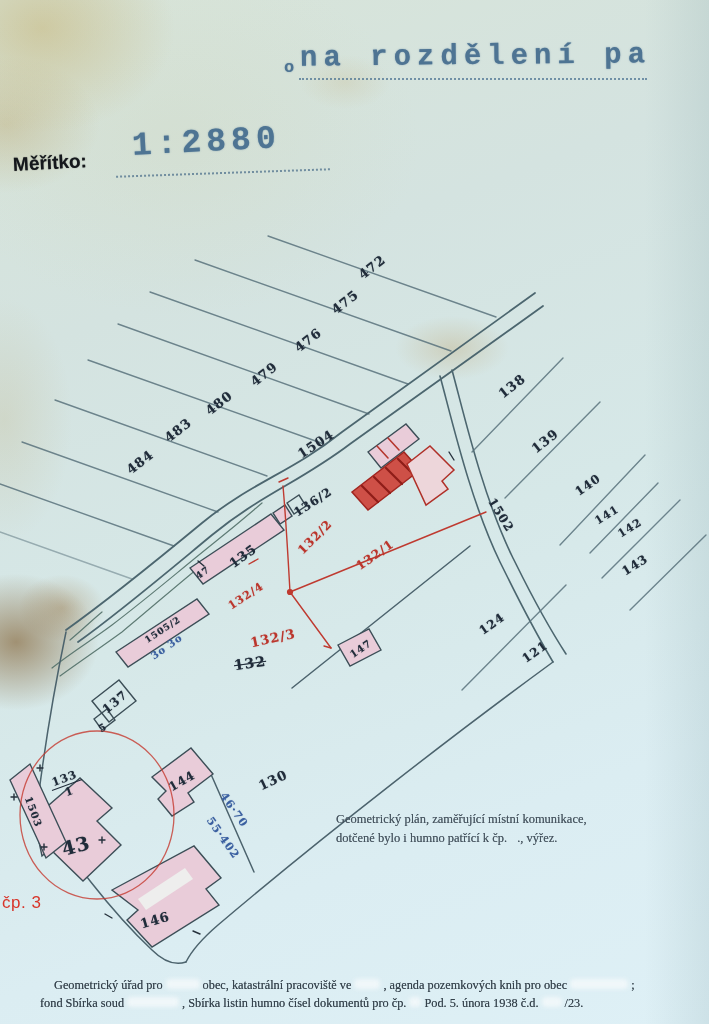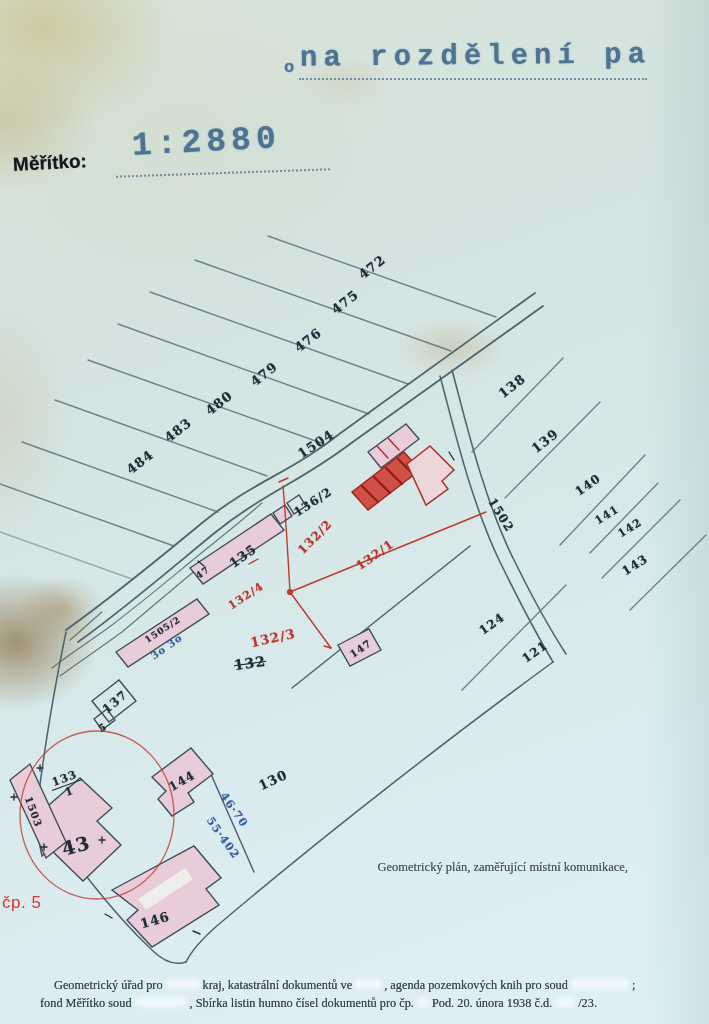--- a/index.html
+++ b/index.html
@@ -36,21 +36,21 @@
   .scale-label{position:absolute;left:13px;top:152px;font-family:"Liberation Sans",sans-serif;
       font-weight:700;font-size:19px;color:#15181c;transform:rotate(-3deg);
       text-shadow:0 0 1px rgba(21,24,28,.6);}
   .scale-value{position:absolute;left:132px;top:124px;font-family:"Liberation Mono",monospace;
       font-weight:700;font-size:33px;letter-spacing:5px;color:#4e7493;transform:rotate(-3deg);
       text-shadow:0 0 1.5px rgba(78,116,147,.7);}
   .scale-dots{position:absolute;left:116px;top:172px;width:214px;border-top:2px dotted rgba(70,105,135,.7);transform:rotate(-2deg);}
   
   .cp6{position:absolute;left:2px;top:893px;font-family:"Liberation Sans",sans-serif;
       font-size:17px;color:#d8352a;letter-spacing:.5px;}
-  .caption{position:absolute;left:336px;top:858px;width:292px;text-align:right;
+  .caption{position:absolute;left:336px;top:810px;width:292px;text-align:left;
       font-size:12.5px;color:#46545f;line-height:1.55;text-shadow:0 0 .6px rgba(70,84,95,.7);}
   .footer{position:absolute;left:40px;top:976px;width:662px;font-size:12.3px;color:#35424c;
       line-height:1.5;text-shadow:0 0 .6px rgba(53,66,76,.7);}
   .footer .l1{padding-left:14px;}
   .redact{display:inline-block;height:10px;border-radius:4px;background:rgba(241,248,250,.95);
       filter:blur(2px);vertical-align:baseline;margin:0 3px;}
   .gap{display:inline-block;width:10px;}
   svg.maplines{position:absolute;left:0;top:0;}
 </style>
 </head>
@@ -198,28 +198,31 @@
   <span class="ml blue" style="left:167px;top:647px;font-size:10px;transform:translate(-50%,-50%) rotate(-35deg);">3o 3o</span>
 
   <span class="stamp-prefix">o</span>
   <div class="stamp-text">na rozdělení pa</div>
   <div class="stamp-dots"></div>
 
   <div class="scale-label">Měřítko:</div>
   <div class="scale-value">1:2880</div>
   <div class="scale-dots"></div>
 
-  <div class="cp6">čp. 5</div>
+  <div class="cp6">čp. 3</div>
 
   <div class="caption">
     <div>Geometrický plán, zaměřující místní komunikace,</div>
+    <div>
+      <span>dotčené bylo i humno patřící k čp.</span><span class="gap"></span><span>., výřez.</span>
+    </div>
   </div>
 
   <div class="footer">
     <div class="l1">
-      <span>Geometrický úřad pro</span><span class="redact" style="width:34px"></span><span>kraj, katastrální dokumentů ve</span><span class="redact" style="width:26px"></span><span>, agenda pozemkových knih pro soud</span><span class="redact" style="width:58px"></span><span>;</span>
+      <span>Geometrický úřad pro</span><span class="redact" style="width:34px"></span><span>obec, katastrální pracoviště ve</span><span class="redact" style="width:26px"></span><span>, agenda pozemkových knih pro obec</span><span class="redact" style="width:58px"></span><span>;</span>
     </div>
     <div class="l2">
-      <span>fond Měřítko soud</span><span class="redact" style="width:52px"></span><span>, Sbírka listin humno čísel dokumentů pro čp.</span><span class="redact" style="width:12px"></span><span>Pod. 20. února 1938 č.d.</span><span class="redact" style="width:20px"></span><span>/23.</span>
+      <span>fond Sbírka soud</span><span class="redact" style="width:52px"></span><span>, Sbírka listin humno čísel dokumentů pro čp.</span><span class="redact" style="width:12px"></span><span>Pod. 5. února 1938 č.d.</span><span class="redact" style="width:20px"></span><span>/23.</span>
     </div>
   </div>
 
 </div>
 
 </body></html>

